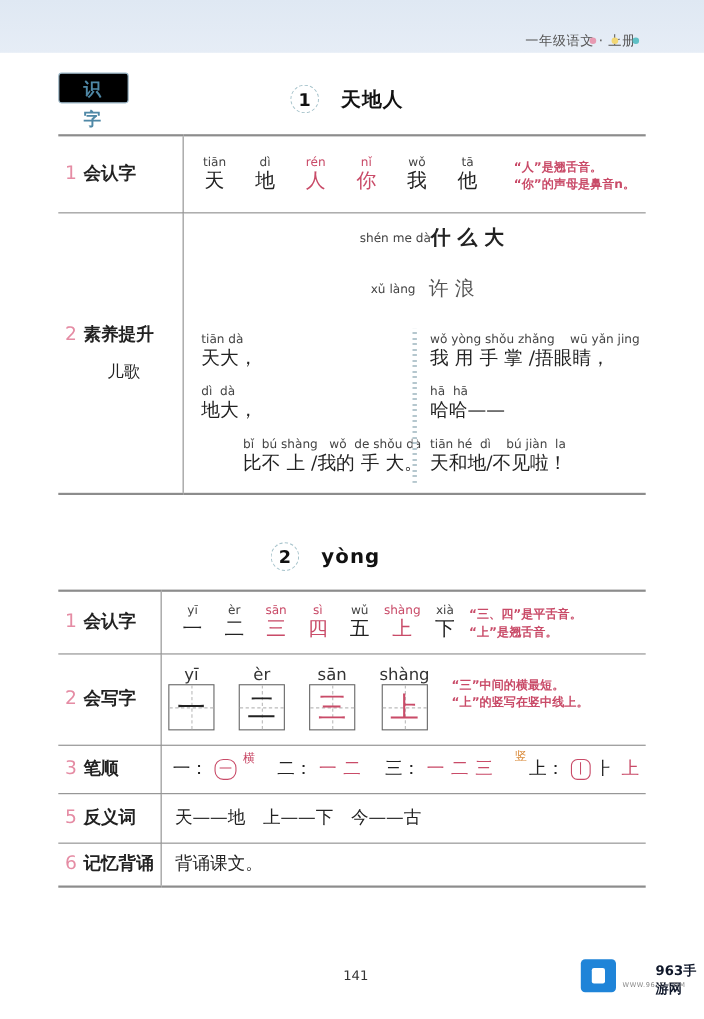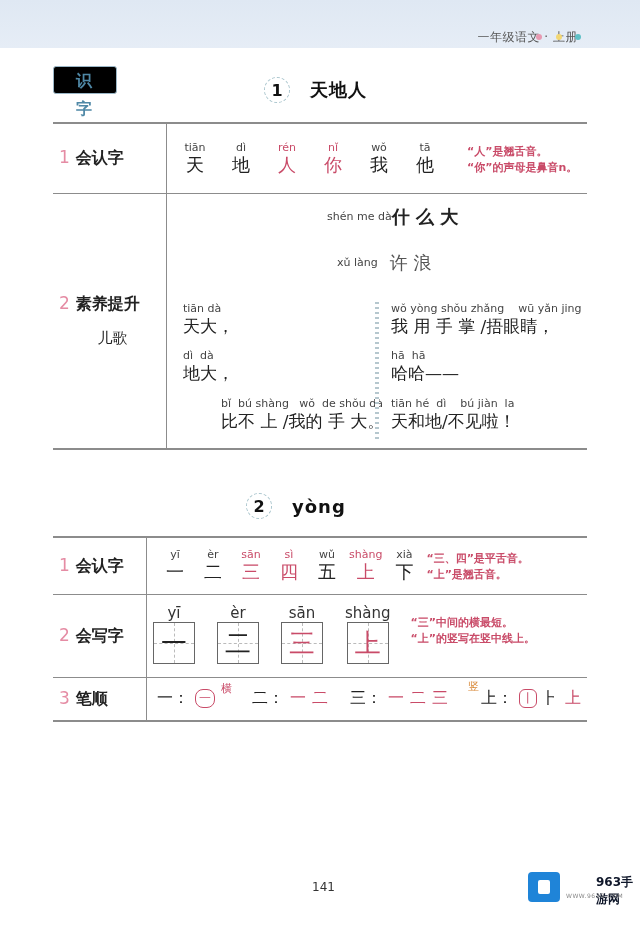--- a/index.html
+++ b/index.html
@@ -269,19 +269,31 @@
         <span class="red">二</span>
         <span class="red" style="margin-right:20px;">三</span>
         <span class="red" style="font-size:11px;position:relative;top:-12px;margin-right:2px;color:#d98a3a;">竖</span>
         <span>上：</span>
         <span class="red" style="border:1px solid #c94b68;border-radius:6px;padding:0 2px;font-size:12px;">丨</span>
         <span>⺊</span>
         <span class="red">上</span>
       </div>
     </td>
   </tr>
+  <tr style="height:45px;">
+    <td class="label"><span class="lnum">5</span><span>反义词</span></td>
+    <td>
+          <div class="body-text serif">天——地　上——下　今——古</div>
+        </td>
+  </tr>
+  <tr style="height:40px;">
+    <td class="label"><span class="lnum">6</span><span>记忆背诵</span></td>
+    <td>
+          <div class="body-text serif">背诵课文。</div>
+        </td>
+  </tr>
 </tbody>
   </table>
 
 <div class="footer-num">141</div>
 <div class="logo"></div>
 <div class="logo-text">963手游网</div>
 <div class="logo-url">WWW.963G.COM</div>
 
 </body></html>

